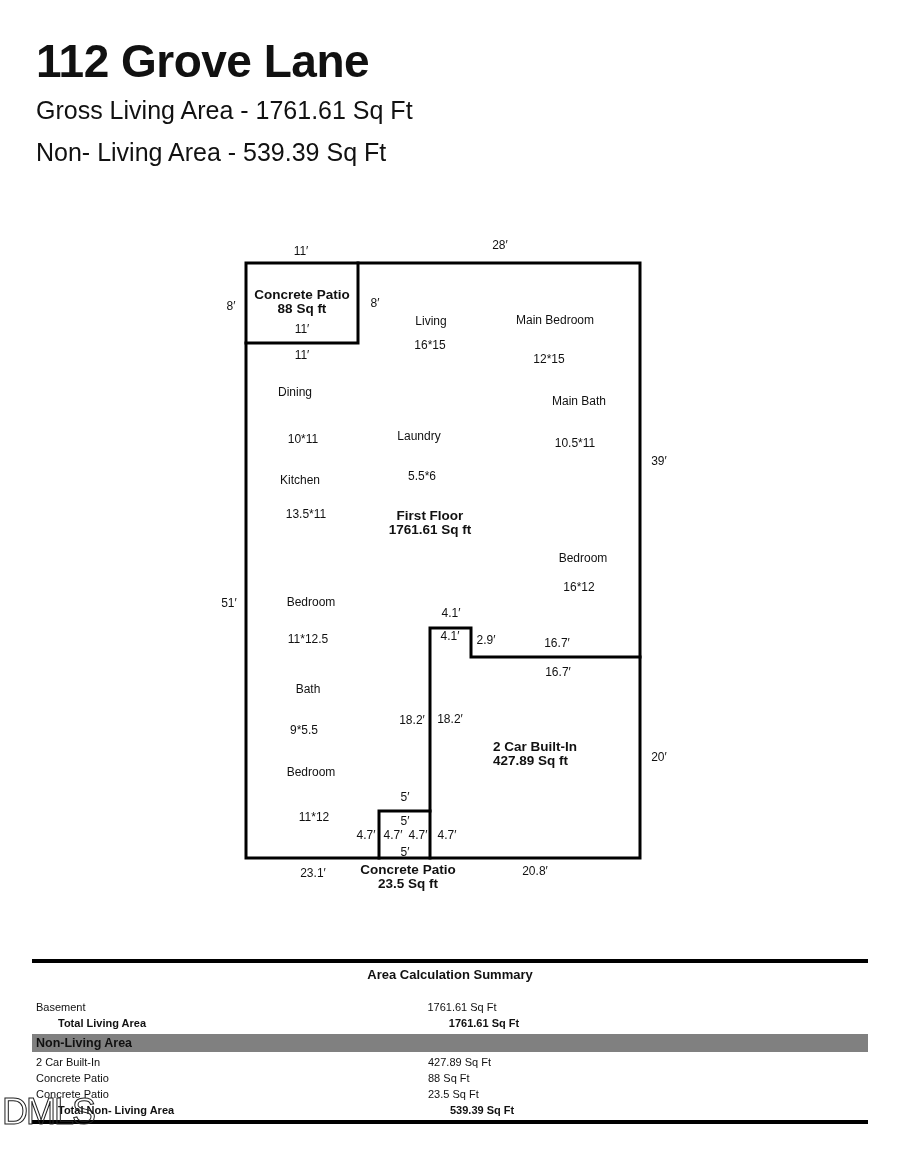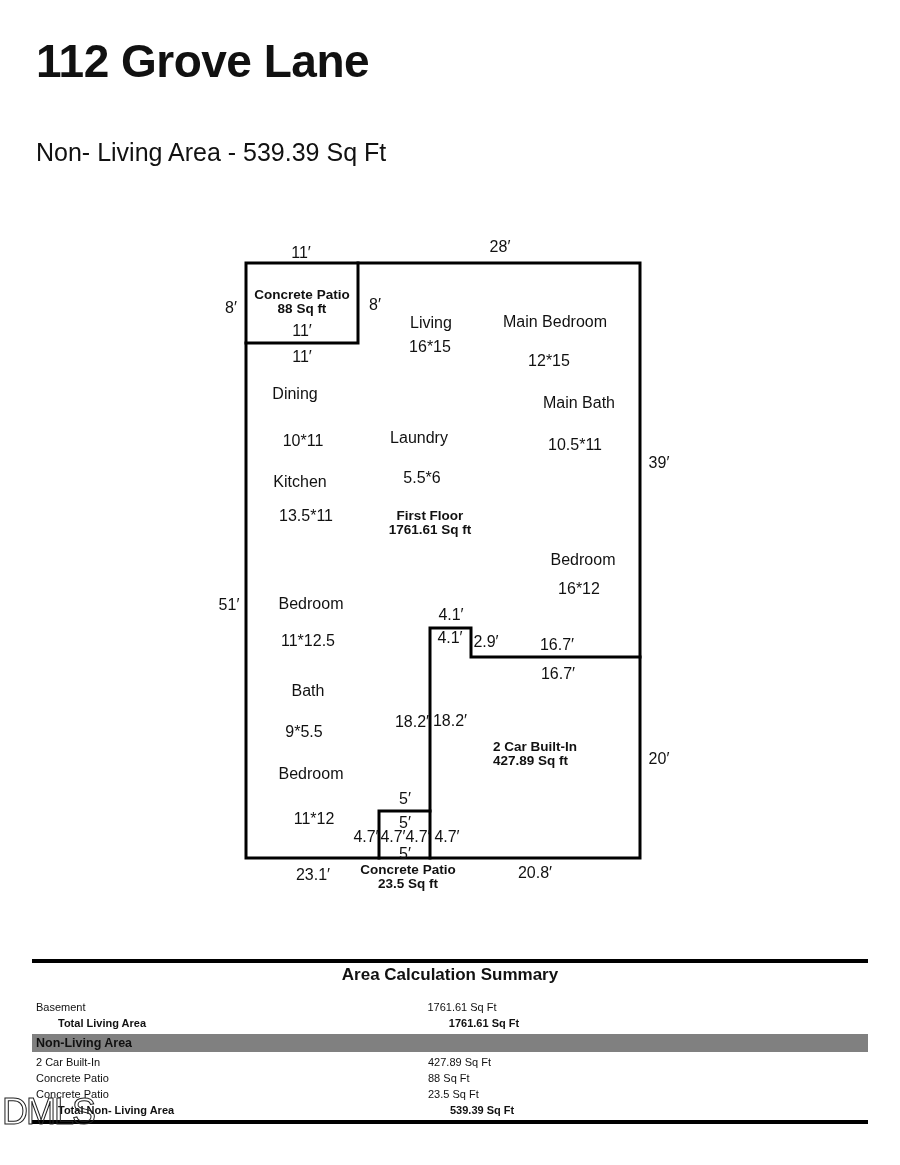--- a/index.html
+++ b/index.html
@@ -9,44 +9,45 @@
     font-family: "Liberation Sans", "DejaVu Sans", sans-serif;
   }
   .header { position: absolute; left: 36px; top: 38px; }
   .title { font-size: 46px; font-weight: bold; letter-spacing: -0.5px; line-height: 1; margin: 0; }
   .subline { font-size: 25px; line-height: 1; position: absolute; left: 0; white-space: nowrap; }
   .gla { top: 60px; }
   .nla { top: 102px; }
 
   .plan { position: absolute; left: 0; top: 0; width: 900px; height: 940px; }
   .plan svg { position: absolute; left: 0; top: 0; }
-  .lbl { position: absolute; font-size: 16px; white-space: nowrap; transform: translateX(-50%); line-height: 1; }
+  .lbl { position: absolute; font-size: 12px; white-space: nowrap; transform: translateX(-50%); line-height: 1; }
   .lbl.b { font-weight: bold; font-size: 13.5px; text-align: center; line-height: 1.05; }
   .lbl.left { transform: none; }
 
   .summary { position: absolute; left: 32px; top: 959px; width: 836px; }
   .bar-thick { height: 4px; background: #000; }
-  .sum-title { height: 36px; text-align: center; font-weight: bold; font-size: 17px; line-height: 24px; padding-left: 0; }
+  .sum-title { height: 36px; text-align: center; font-weight: bold; font-size: 13px; line-height: 24px; padding-left: 0; }
   .sec-row { background: #808080; height: 18px; font-weight: bold; font-size: 12.5px; position: relative; line-height: 18px; }
   .sec-row .l { position: absolute; left: 4px; }
   .sec-row .r { position: absolute; left: 370px; width: 120px; text-align: center; }
   .row { position: relative; height: 16px; font-size: 11px; line-height: 16px; }
   .row .l { position: absolute; left: 4px; }
   .row .r { position: absolute; left: 396px; }
   .row .rc { position: absolute; left: 370px; width: 120px; text-align: center; }
   .bold { font-weight: bold; margin-left: 22px; }
 
   .watermark { position: absolute; left: 2px; top: 1094px; font-size: 36px; color: transparent;
     -webkit-text-stroke: 1px #222; letter-spacing: -2px; line-height: 1; font-family: "Liberation Sans", sans-serif; }
 </style>
 </head>
 <body>
 
 <div class="header">
   <h1 class="title">112 Grove Lane</h1>
+  <div class="subline gla">Gross Living Area - 1761.61 Sq Ft</div>
   <div class="subline nla">Non- Living Area - 539.39 Sq Ft</div>
 </div>
 
 <div class="plan">
   <svg width="900" height="940">
     <g stroke="#000" stroke-width="3" fill="none" stroke-linecap="square">
 
       <polyline points="246,263 640,263 640,858 246,858 246,263"></polyline>
 
       <polyline points="358,263 358,343 246,343"></polyline>

